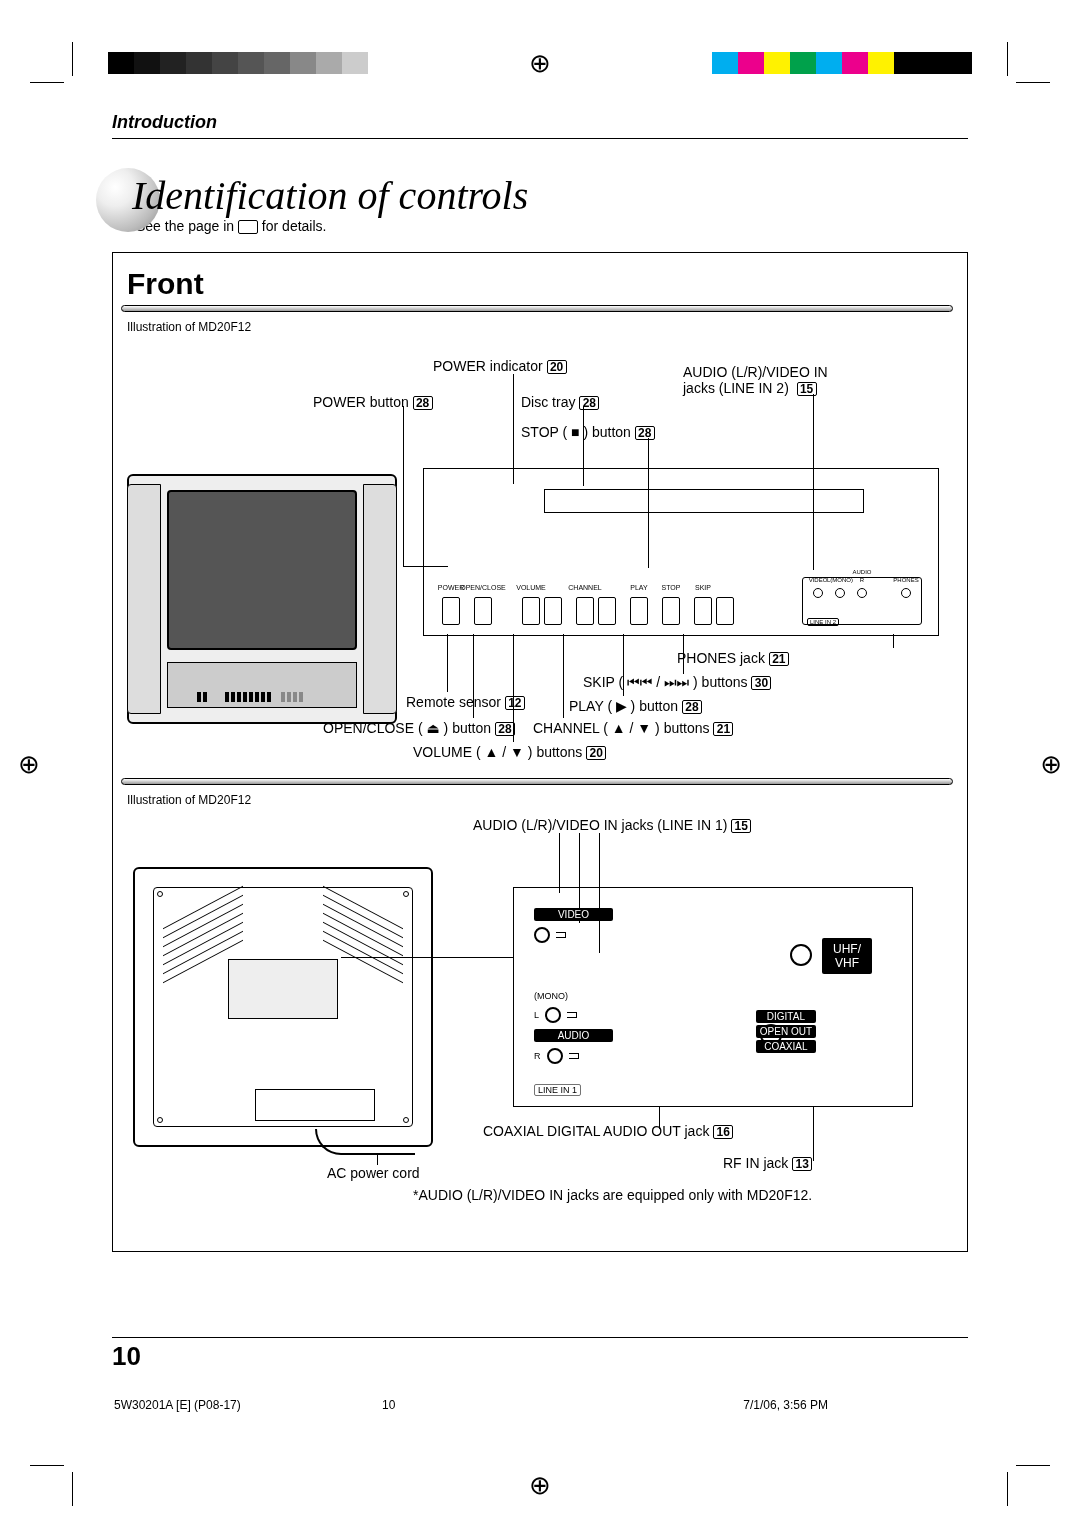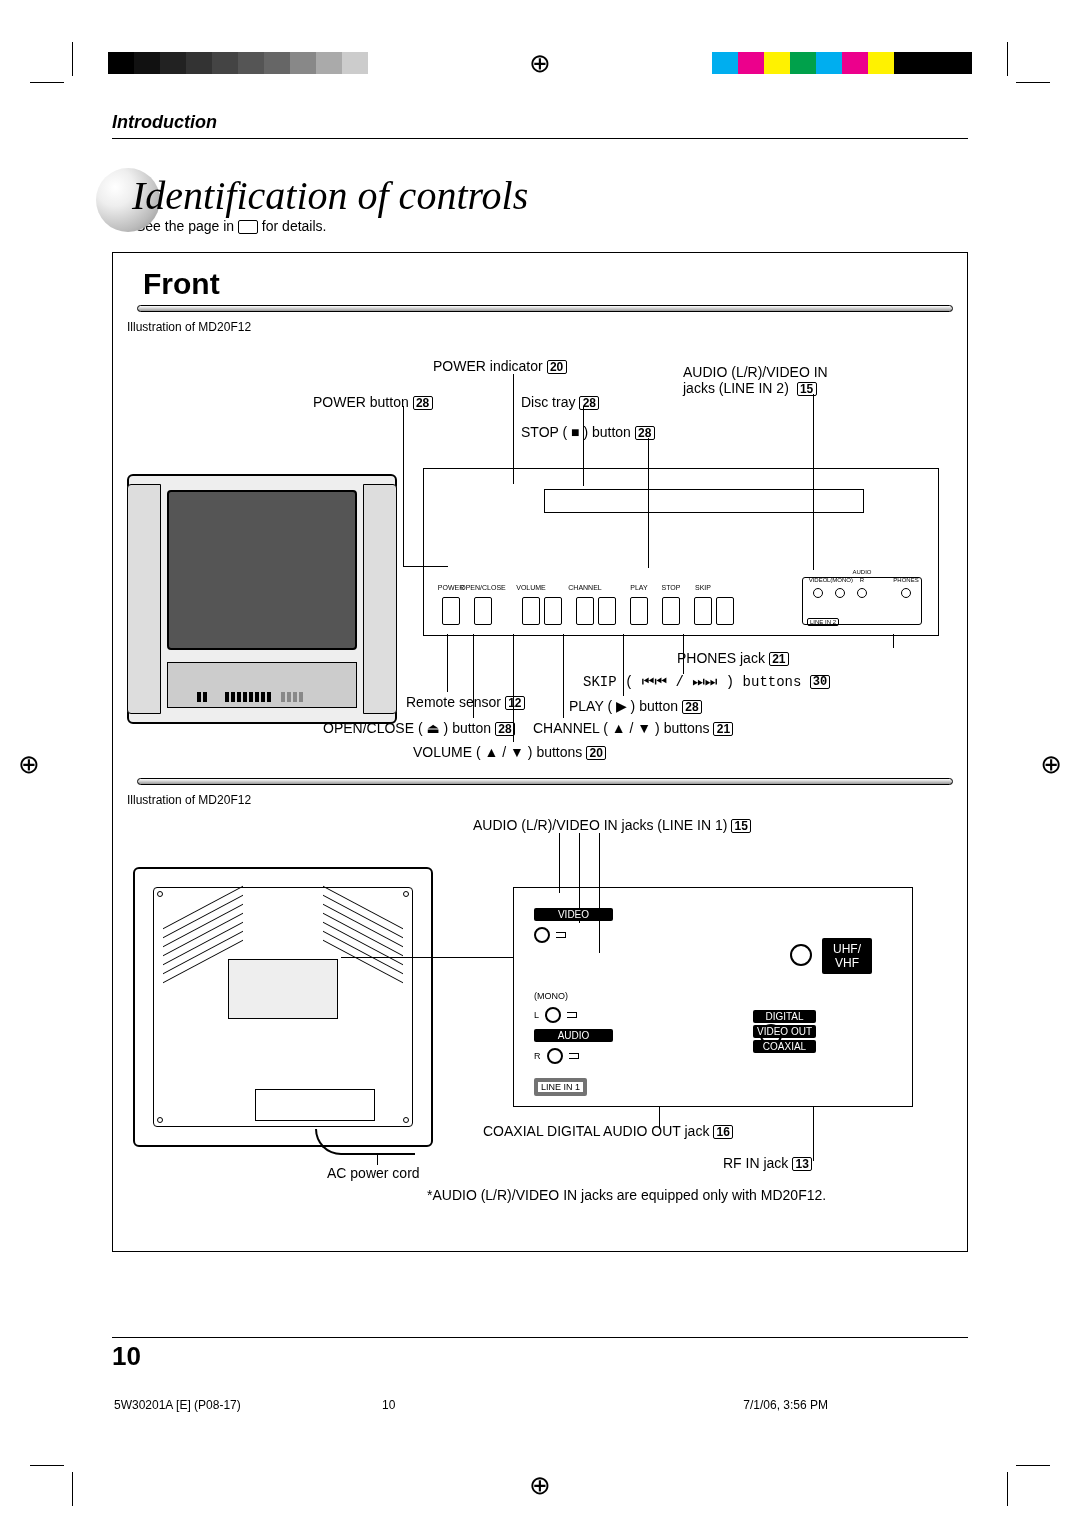--- a/index.html
+++ b/index.html
@@ -14,21 +14,21 @@
   .crop-h { width:34px; height:1px; background:#000; }
   .crop-v { width:1px; height:34px; background:#000; }
   .trim { position:absolute; top:82px; left:72px; width:936px; height:1364px; }
   .running-head { position:absolute; top:30px; left:40px; font-weight:bold; font-style:italic; font-size:18px; color:#000; }
   .head-rule { position:absolute; top:56px; left:40px; width:856px; height:1px; background:#000; }
   .page-title { position:absolute; top:90px; left:60px; font-family: "Times New Roman", Times, serif; font-style:italic; font-size:40px; color:#000; z-index:2; }
   .title-gradient { position:absolute; top:86px; left:24px; width:64px; height:64px; border-radius:50%; background:radial-gradient(circle at 30% 30%,#fff 0%,#eee 30%,#bbb 70%,#888 100%); z-index:1; }
   .see-line { position:absolute; top:136px; left:64px; font-size:14px; color:#000; }
   .ref-box { display:inline-block; min-width:20px; height:14px; border:1px solid #000; border-radius:2px; padding:0 2px; font-size:12px; text-align:center; line-height:12px; vertical-align:middle; font-weight:bold; }
   .main-box { position:absolute; top:170px; left:40px; width:856px; height:1000px; border:1px solid #000; }
-  .section-head { margin:14px 14px 8px 24px; }
+  .section-head { margin:14px 14px 8px 8px; }
   .sect-title { font-family: Arial, sans-serif; font-weight:bold; font-size:30px; margin:0 0 4px 6px; }
   .sect-bar { height:7px; background:linear-gradient(to bottom,#fff 0%,#999 100%); border:1px solid #000; border-radius:4px; }
   .illus-note { font-size:12px; margin-left:14px; margin-top:6px; }
 
   
   .front-area { position:relative; width:100%; height:430px; }
   .callout { position:absolute; font-size:14px; color:#000; white-space:nowrap; }
   .tv { position:absolute; top:140px; left:14px; width:270px; height:250px; }
   .tv-outer { position:absolute; inset:0; border:2px solid #000; border-radius:6px; background:#eee; }
   .tv-bezel-l,.tv-bezel-r { position:absolute; top:10px; width:34px; height:230px; border:1px solid #000; background:#ddd; }
@@ -71,21 +71,21 @@
   .rear-panel { position:absolute; top:80px; left:400px; width:400px; height:220px; border:1px solid #000; }
   .rj-group{position:absolute;top:20px;left:20px;width:80px;height:160px;border-right:1px solid transparent;}
   .rj-label-box{background:#000;color:#fff;font-size:10px;text-align:center;padding:1px 0;margin-bottom:6px;border-radius:2px;}
   .rj-jack-row{display:flex;align-items:center;gap:6px;margin:6px 0;}
   .rj-jack{width:16px;height:16px;border:2px solid #000;border-radius:50%;}
   .rj-plug{width:10px;height:6px;border:1px solid #000;border-left:none;}
   .rj-text{font-size:9px;}
   .uhf-box{position:absolute;top:50px;right:40px;width:50px;padding:4px 0;background:#000;color:#fff;font-size:12px;text-align:center;border-radius:2px;}
   .coax-stack{position:absolute;right:96px;top:120px;font-size:10px;text-align:center;}
   .coax-stack div{background:#000;color:#fff;padding:1px 4px;margin-top:2px;border-radius:2px;}
-  .rj-line-in{position:absolute;bottom:10px;left:20px;font-size:9px;border:4px solid #737373;padding:0 3px;border-radius:2px;}
+  .rj-line-in{position:absolute;bottom:10px;left:20px;font-size:9px;border:1px solid #737373;padding:0 3px;border-radius:2px;}
   .big-jack{position:absolute;width:22px;height:22px;border:2px solid #000;border-radius:50%;}
 
   .page-num { position:absolute; bottom:74px; left:40px; font-weight:bold; font-size:26px; }
   .page-num-rule { position:absolute; bottom:108px; left:40px; width:856px; height:1px; background:#000;}
 
   .footer-left { position:absolute; bottom:34px; left:42px; font-size:12px; }
   .footer-mid  { position:absolute; bottom:34px; left:310px; font-size:12px; }
   .footer-right{ position:absolute; bottom:34px; right:180px; font-size:12px; }
 
   .note { font-size:14px; }
@@ -245,21 +245,21 @@
               <div style="width:10px;"></div>
               <div class="jack-hole">
                   <span class="jack-lbl">PHONES</span>
                 </div>
               <span class="jacks-sub">LINE IN 2</span>
             </div>
           </div>
         </div>
 
         <div class="callout" style="top:316px;left:564px;"><span>PHONES jack</span> <span class="ref-box">21</span></div>
-        <div class="callout" style="top:340px;left:470px;font-family:Liberation Mono, monospace;"><span>SKIP ( ⏮⏮ / ⏭⏭ ) buttons</span> <span class="ref-box">30</span></div>
+        <div class="callout" style="top:340px;left:470px;"><span>SKIP ( ⏮⏮ / ⏭⏭ ) buttons</span> <span class="ref-box">30</span></div>
         <div class="callout" style="top:360px;left:250px;padding-left:43px;"><span>Remote sensor</span> <span class="ref-box">12</span></div>
         <div class="callout" style="top:364px;left:456px;"><span>PLAY ( ▶ ) button</span> <span class="ref-box">28</span></div>
         <div class="callout" style="top:386px;left:210px;"><span>OPEN/CLOSE ( ⏏ ) button</span> <span class="ref-box">28</span></div>
         <div class="callout" style="top:386px;left:420px;"><span>CHANNEL ( ▲ / ▼ ) buttons</span> <span class="ref-box">21</span></div>
         <div class="callout" style="top:410px;left:300px;"><span>VOLUME ( ▲ / ▼ ) buttons</span> <span class="ref-box">20</span></div>
 
         <div class="ldr" style="top:300px;left:780px;width:1px;height:14px;"></div>
         <div class="ldr" style="top:300px;left:570px;width:1px;height:40px;"></div>
         <div class="ldr" style="top:300px;left:510px;width:1px;height:62px;"></div>
         <div class="ldr" style="top:300px;left:450px;width:1px;height:84px;"></div>
@@ -328,34 +328,34 @@
                 <div class="rj-plug"></div>
               </div>
           </div>
           <span class="rj-line-in">LINE IN 1</span>
 
           <div class="uhf-box"><span>UHF/</span><br><span>VHF</span></div>
           <div class="big-jack" style="top:56px;right:100px;"></div>
           <div class="big-jack" style="top:136px;right:130px;"></div>
           <div class="coax-stack">
             <div>DIGITAL</div>
-              <div>VIDEO OUT</div>
+              <div>OPEN OUT</div>
               <div>COAXIAL</div>
           </div>
         </div>
 
         <div class="ldr" style="top:300px;left:546px;width:1px;height:22px;"></div>
         <div class="ldr" style="top:300px;left:700px;width:1px;height:54px;"></div>
         <div class="ldr" style="top:150px;left:228px;width:172px;height:1px;"></div>
 
         <div class="callout" style="top:316px;left:370px;"><span>COAXIAL DIGITAL AUDIO OUT jack</span> <span class="ref-box">16</span></div>
         <div class="callout" style="top:348px;left:610px;"><span>RF IN jack</span> <span class="ref-box">13</span></div>
         <div class="callout" style="top:358px;left:214px;">AC power cord</div>
         <div class="ldr" style="top:346px;left:264px;width:1px;height:12px;"></div>
-        <div class="callout note" style="top:380px;left:314px;">*AUDIO (L/R)/VIDEO IN jacks are equipped only with MD20F12.</div>
+        <div class="callout note" style="top:380px;left:300px;">*AUDIO (L/R)/VIDEO IN jacks are equipped only with MD20F12.</div>
       </div>
     </div>
 
     <div class="page-num-rule"></div>
     <div class="page-num">10</div>
 
     <div class="footer-left">5W30201A [E] (P08-17)</div>
     <div class="footer-mid">10</div>
     <div class="footer-right">7/1/06, 3:56 PM</div>
   </div>

